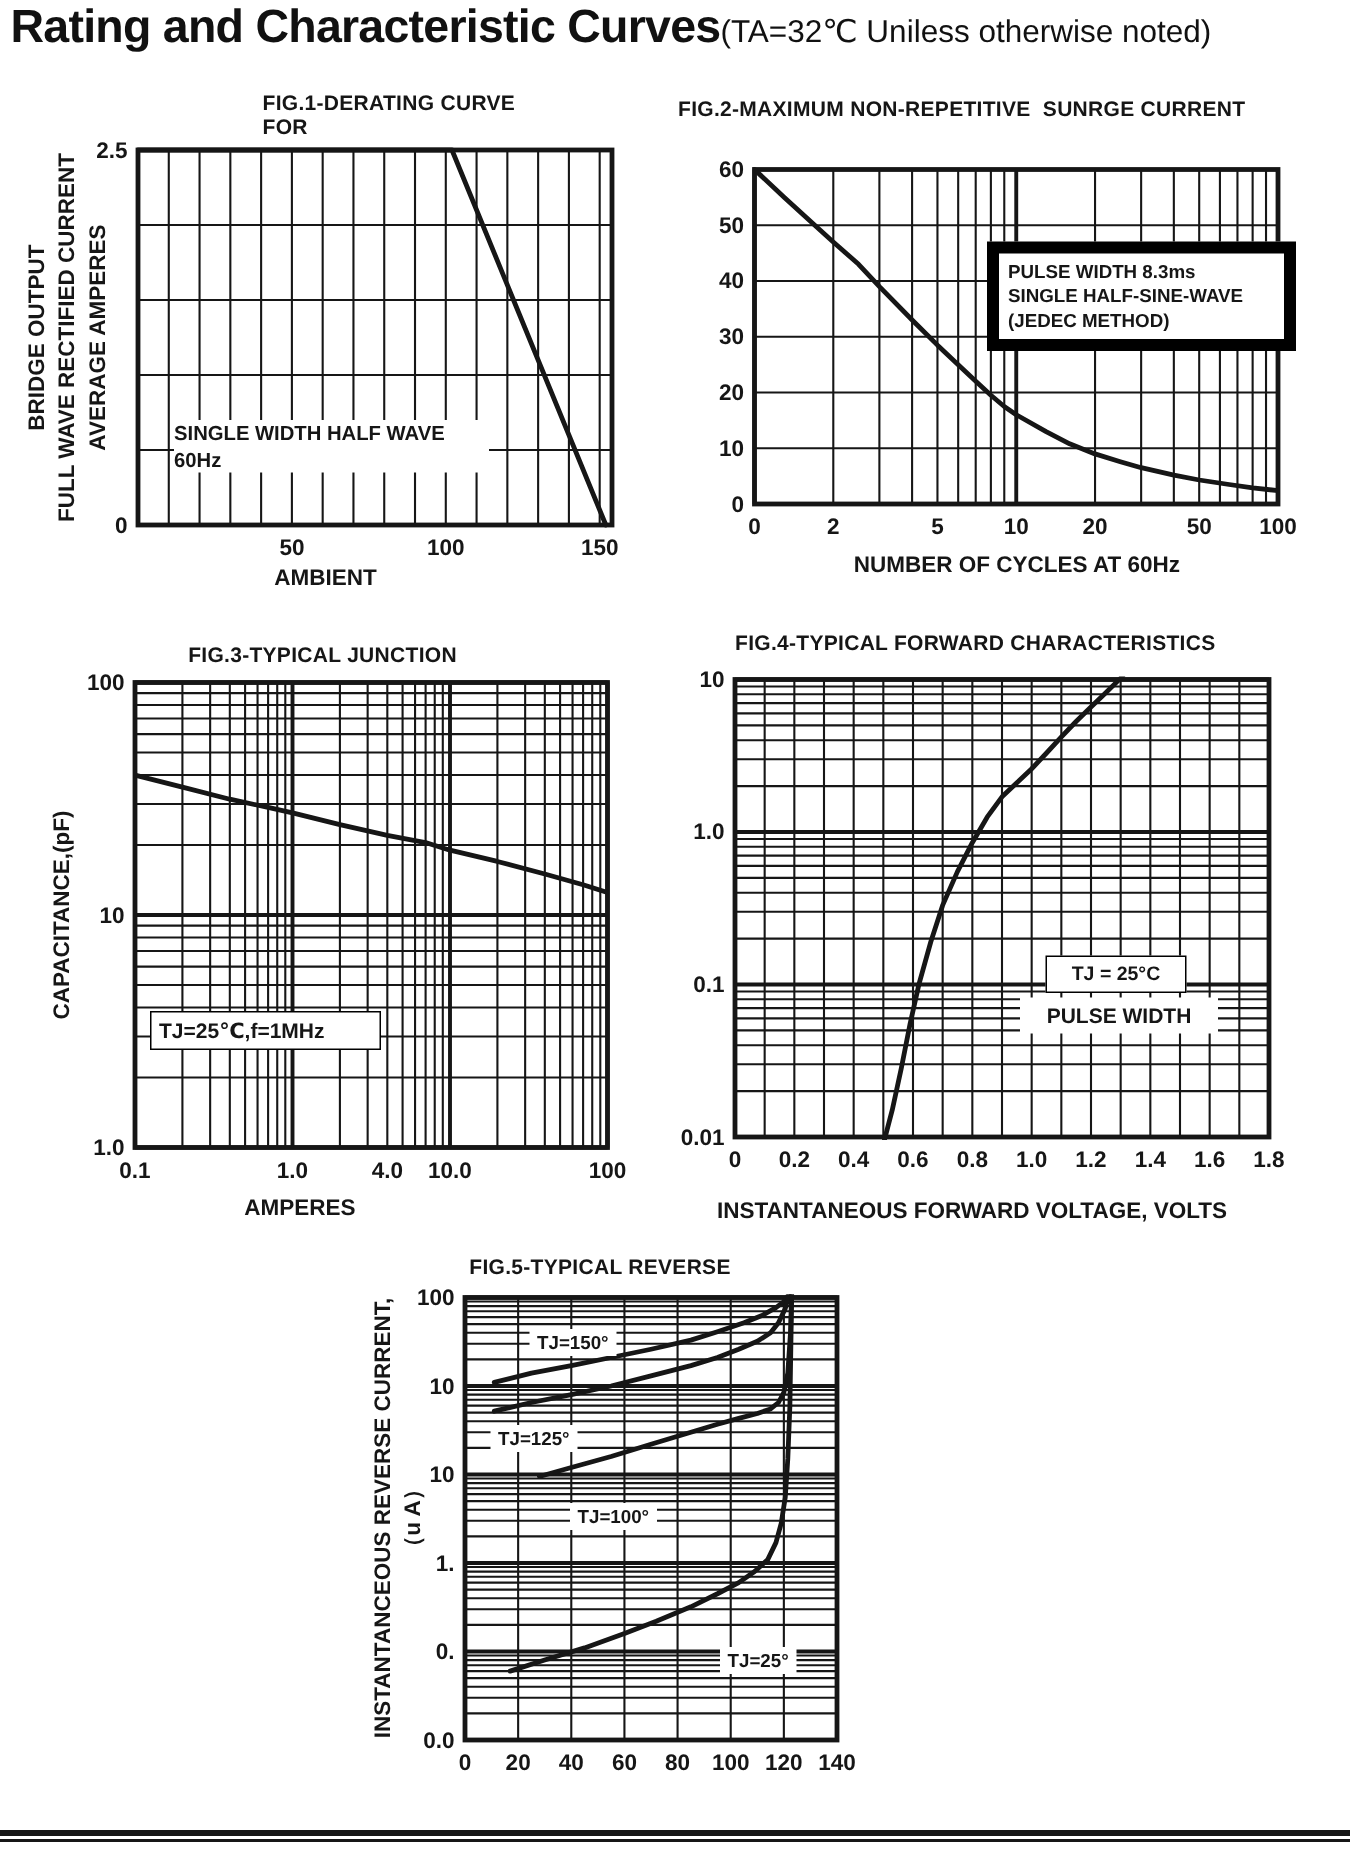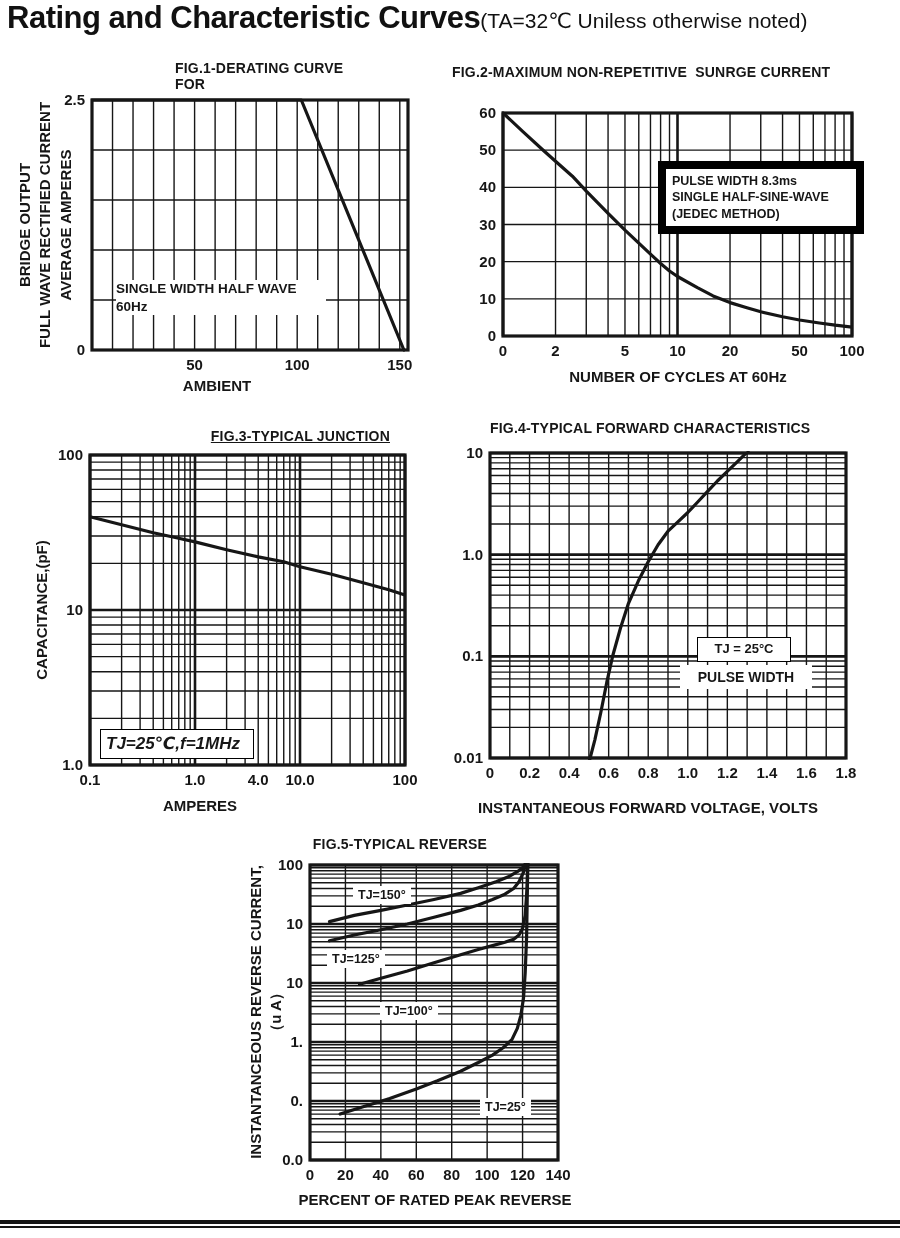--- a/index.html
+++ b/index.html
@@ -121,21 +121,21 @@
       <text x="35" y="124.5" text-anchor="end">30</text>
       <text x="35" y="161.66666666666669" text-anchor="end">20</text>
       <text x="35" y="198.83333333333334" text-anchor="end">10</text>
       <text x="35" y="236" text-anchor="end">0</text>
     </svg>
   <div class="ax-label" style="left:503px;top:368px;width:350px;">NUMBER OF CYCLES AT 60Hz</div>
   <div class="anno boxed" style="left:658px;top:161px;width:178px;padding:4px 6px;font-size:12.5px;">PULSE WIDTH 8.3ms
 SINGLE HALF-SINE-WAVE
 (JEDEC METHOD)</div>
 
-  <div class="fig-title" style="left:40px;top:428px;width:350px;text-align:right;text-decoration:underline;">FIG.3-TYPICAL JUNCTION</div>
+  <div class="fig-title" style="left:40px;top:428px;width:350px;text-align:center;">FIG.3-TYPICAL JUNCTION</div>
   <div class="vlabel" style="left:-43px;top:600px;width:170px;height:20px;">CAPACITANCE,(pF)</div>
   <svg class="plot" style="left:48px;top:447px;" width="377" height="350">
       <line x1="42" y1="8" x2="42" y2="318" stroke="#161616" stroke-width="2.6"></line>
       <line x1="73.60814954471803" y1="8" x2="73.60814954471803" y2="318" stroke="#161616" stroke-width="1.4"></line>
       <line x1="92.09773174556457" y1="8" x2="92.09773174556457" y2="318" stroke="#161616" stroke-width="1.4"></line>
       <line x1="105.21629908943606" y1="8" x2="105.21629908943606" y2="318" stroke="#161616" stroke-width="1.4"></line>
       <line x1="115.39185045528197" y1="8" x2="115.39185045528197" y2="318" stroke="#161616" stroke-width="1.4"></line>
       <line x1="123.70588129028259" y1="8" x2="123.70588129028259" y2="318" stroke="#161616" stroke-width="1.4"></line>
       <line x1="130.73529420149697" y1="8" x2="130.73529420149697" y2="318" stroke="#161616" stroke-width="1.4"></line>
       <line x1="136.82444863415407" y1="8" x2="136.82444863415407" y2="318" stroke="#161616" stroke-width="1.4"></line>
@@ -186,21 +186,21 @@
       <text x="42" y="338" text-anchor="middle">0.1</text>
       <text x="147" y="338" text-anchor="middle">1.0</text>
       <text x="210.21629908943606" y="338" text-anchor="middle">4.0</text>
       <text x="252" y="338" text-anchor="middle">10.0</text>
       <text x="357" y="338" text-anchor="middle">100</text>
       <text x="35" y="13" text-anchor="end">100</text>
       <text x="35" y="168" text-anchor="end">10</text>
       <text x="35" y="323" text-anchor="end">1.0</text>
     </svg>
   <div class="ax-label" style="left:90px;top:797px;width:220px;">AMPERES</div>
-  <div class="anno boxed" style="left:100px;top:729px;width:142px;padding:3px 5px;font-size:17px;border-width:1.5px;font-style:italic;">TJ=25℃,f=1MHz</div>
+  <div class="anno boxed" style="left:100px;top:674px;width:142px;padding:3px 5px;font-size:14px;border-width:1.5px;">TJ=25℃,f=1MHz</div>
 
   <div class="fig-title" style="left:490px;top:420px;">FIG.4-TYPICAL FORWARD CHARACTERISTICS</div>
   <svg class="plot" style="left:448px;top:445px;" width="428" height="345">
       <line x1="42" y1="8" x2="42" y2="313" stroke="#161616" stroke-width="1.4"></line>
       <line x1="61.77777777777778" y1="8" x2="61.77777777777778" y2="313" stroke="#161616" stroke-width="1.4"></line>
       <line x1="81.55555555555556" y1="8" x2="81.55555555555556" y2="313" stroke="#161616" stroke-width="1.4"></line>
       <line x1="101.33333333333334" y1="8" x2="101.33333333333334" y2="313" stroke="#161616" stroke-width="1.4"></line>
       <line x1="121.11111111111111" y1="8" x2="121.11111111111111" y2="313" stroke="#161616" stroke-width="1.4"></line>
       <line x1="140.88888888888889" y1="8" x2="140.88888888888889" y2="313" stroke="#161616" stroke-width="1.4"></line>
       <line x1="160.66666666666669" y1="8" x2="160.66666666666669" y2="313" stroke="#161616" stroke-width="1.4"></line>
@@ -342,20 +342,19 @@
       <text x="219.14285714285714" y="323" text-anchor="middle">100</text>
       <text x="254.57142857142858" y="323" text-anchor="middle">120</text>
       <text x="290" y="323" text-anchor="middle">140</text>
       <text x="35" y="13" text-anchor="end">100</text>
       <text x="35" y="72" text-anchor="end">10</text>
       <text x="35" y="131" text-anchor="end">10</text>
       <text x="35" y="190" text-anchor="end">1.</text>
       <text x="35" y="249" text-anchor="end">0.</text>
       <text x="35" y="308" text-anchor="end">0.0</text>
     </svg>
-  <div class="ax-label" style="left:290px;top:1191px;width:290px;">PERCENT OF RATED PEAK REVERSE</div>
   <div class="anno" style="left:353px;top:886px;padding:1px 5px;font-size:12.5px;">TJ=150°</div>
   <div class="anno" style="left:327px;top:950px;padding:1px 5px;font-size:12.5px;text-align:right;">TJ=125°</div>
   <div class="anno" style="left:380px;top:1002px;padding:1px 5px;font-size:12.5px;">TJ=100°</div>
   <div class="anno" style="left:480px;top:1098px;padding:1px 5px;font-size:12.5px;">TJ=25°</div>
 
   <div class="bottom-rule"></div>
 </div>
 
 </body></html>

